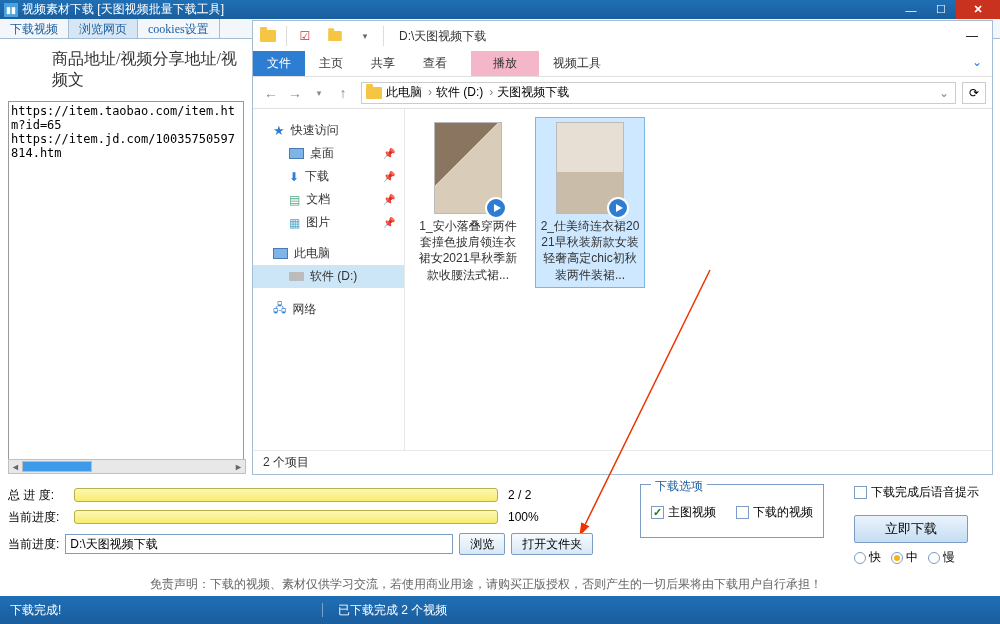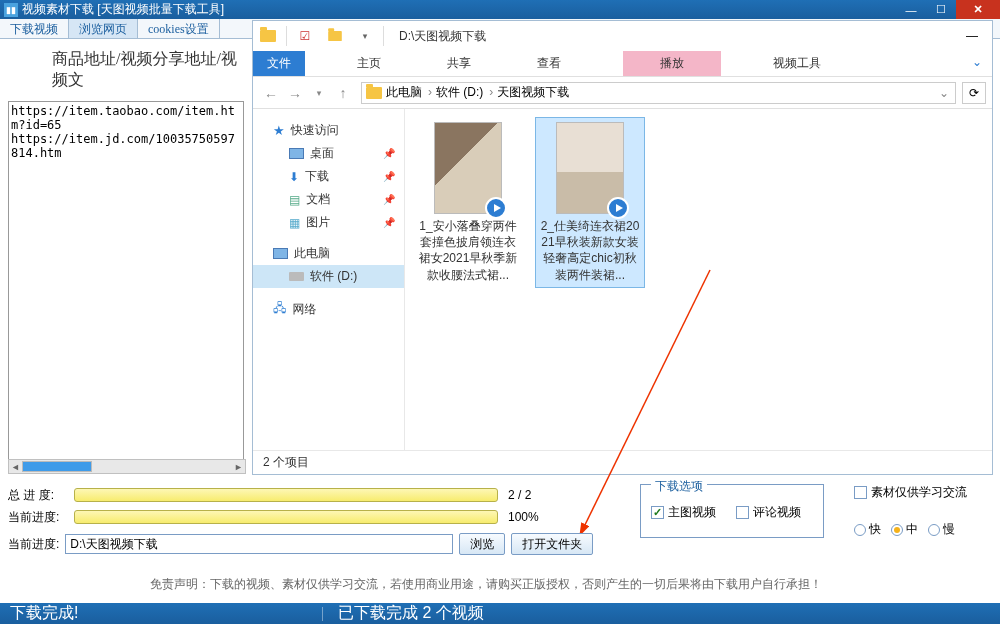--- a/index.html
+++ b/index.html
@@ -21,24 +21,24 @@
 .hscroll { position: absolute; left: 8px; top: 459px; width: 238px; height: 15px; background: #e8e8e8; border: 1px solid #c0c0c0; }
 .hscroll .thumb { position: absolute; left: 13px; top: 1px; width: 70px; height: 11px; background: #3e9be9; }
 .hscroll .arr { position: absolute; top: 0; width: 13px; height: 13px; display:flex; align-items:center; justify-content:center; font-size:9px; color:#666;}
 .hscroll .arr.l { left:0;} .hscroll .arr.r{right:0;}
 
 .explorer { position: absolute; left: 252px; top: 20px; right: 7px; height: 455px; background: #fff; border: 1px solid #a5bdd4; }
 .exp-top { height: 30px; display: flex; align-items: center; background: #fff; }
 .exp-top .qa { width: 30px; height: 28px; display: inline-flex; align-items: center; justify-content: center; }
 .exp-top .vsep { width:1px; height:20px; background:#ddd; margin:0 3px;}
 .exp-top .pathbox { flex: 1; margin-left: 12px; font-size: 12px; color:#333; }
-.ribbon { height: 26px; display: flex; align-items: stretch; border-bottom: 1px solid #e0e0e0; font-size: 12px; gap: 38px; }
+.ribbon { height: 26px; display: flex; align-items: stretch; border-bottom: 1px solid #e0e0e0; font-size: 12px; }
 .ribbon .rtab { padding: 4px 14px; color: #333; cursor:pointer; }
 .ribbon .rtab.file { background: #2d7dd2; color: #fff; }
-.ribbon .rtab.context { background: #f4b6c8; color: #333; margin-left: 10px; padding:4px 37px;}
+.ribbon .rtab.context { background: #f4b6c8; color: #333; margin-left: 10px; padding:4px 22px;}
 .ribbon .rlabel { padding: 4px 8px; color: #333; margin-left:6px;}
 .breadcrumb { height: 32px; display: flex; align-items: center; padding: 0 6px; border-bottom: 1px solid #e0e0e0; }
 .breadcrumb .navbtn { width: 24px; height: 24px; border-radius: 2px; display:inline-flex; align-items:center; justify-content:center; color:#888; font-size:14px;}
 .breadcrumb .pathbar { flex:1; height: 22px; border: 1px solid #ccc; margin: 0 6px; display:flex; align-items:center; padding-left:4px; font-size:12px; gap:4px;}
 .breadcrumb .pathbar .seg::after { content:"›"; margin-left:6px; color:#888;}
 .breadcrumb .refresh { width:24px; height:22px; border:1px solid #ccc; display:inline-flex; align-items:center; justify-content:center;}
 .exp-body { display: flex; height: calc(100% - 112px); }
 .exp-side { width: 152px; border-right: 1px solid #e8e8e8; padding: 10px 0; font-size: 12px; }
 .exp-side .grp { font-size: 12px; color: #333; padding: 3px 8px 3px 20px; display:flex; align-items:center; gap:6px; cursor:pointer;}
 .exp-side .sub { padding-left: 36px; }
@@ -74,21 +74,21 @@
 .chk.on .box::after { content:"✓"; font-weight:bold;}
 
 .right-opts { position:absolute; left: 854px; top: 484px; width: 140px; }
 .right-opts .chk { margin-bottom: 8px; }
 .radios { display:flex; gap:10px; margin-top:6px; align-items:center;}
 .radio { display:inline-flex; align-items:center; gap:3px;}
 .radio .c { width:12px; height:12px; border:1px solid #7a9cc5; border-radius:50%; display:inline-flex; align-items:center; justify-content:center;}
 .radio.on .c::after { content:""; width:6px; height:6px; background:#f5b21a; border-radius:50%;}
 
 .disclaimer { position:absolute; left: 150px; top: 576px; font-size:12px; color:#666;}
-.statusbar { position:absolute; left:0; right:0; bottom:0; height:21px; background: linear-gradient(#1f6fb5,#1a5e9e); color:#fff; display:flex; align-items:center; font-size:16px;}
+.statusbar { position:absolute; left:0; right:0; bottom:0; height:28px; background: linear-gradient(#1f6fb5,#1a5e9e); color:#fff; display:flex; align-items:center; font-size:12px;}
 .statusbar .cell { padding:0 10px;}
 .statusbar .sep { width:1px; height:14px; background: rgba(255,255,255,.4);}
 .statusbar .cell.mid { position:absolute; left:328px;}
 
 .ico-folder { width:16px; height:12px; background:#f6c544; border-radius:1px; position:relative; display:inline-block;}
 .ico-folder::before { content:""; position:absolute; top:-3px; left:0; width:7px; height:3px; background:#f6c544; border-radius:1px 1px 0 0;}
 .ico-monitor { width:15px; height:11px; border:1px solid #4a7ab5; background:#7fb5e6; display:inline-block; position:relative;}
 .ico-star { color:#2d7dd2; font-size:13px;}
 .ico-drive { width:15px; height:9px; background:#bbb; display:inline-block; border-radius:1px; position:relative;}
 .thumb.t1 { background: linear-gradient(135deg,#8a7560 40%, #d9cdb9 40%);}
@@ -253,31 +253,32 @@
 
 <div class="options">
   <span class="leg">下载选项</span>
   <div class="row">
     <span class="chk on">
         <span class="box"></span>
         <span>主图视频</span>
       </span>
     <span class="chk">
         <span class="box"></span>
-        <span>评论视频</span>
+        <span>下载的视频</span>
       </span>
   </div>
 </div>
 
 <div class="right-opts">
   <span class="chk">
       <span class="box"></span>
-      <span>素材仅供学习交流</span>
+      <span>下载完成后语音提示</span>
     </span>
   <div style="height:6px;"></div>
+  <span class="btn big">立即下载</span>
   <div class="radios">
     <span class="radio">
         <span class="c"></span>
         <span>快</span>
       </span>
     <span class="radio on">
         <span class="c"></span>
         <span>中</span>
       </span>
     <span class="radio">

